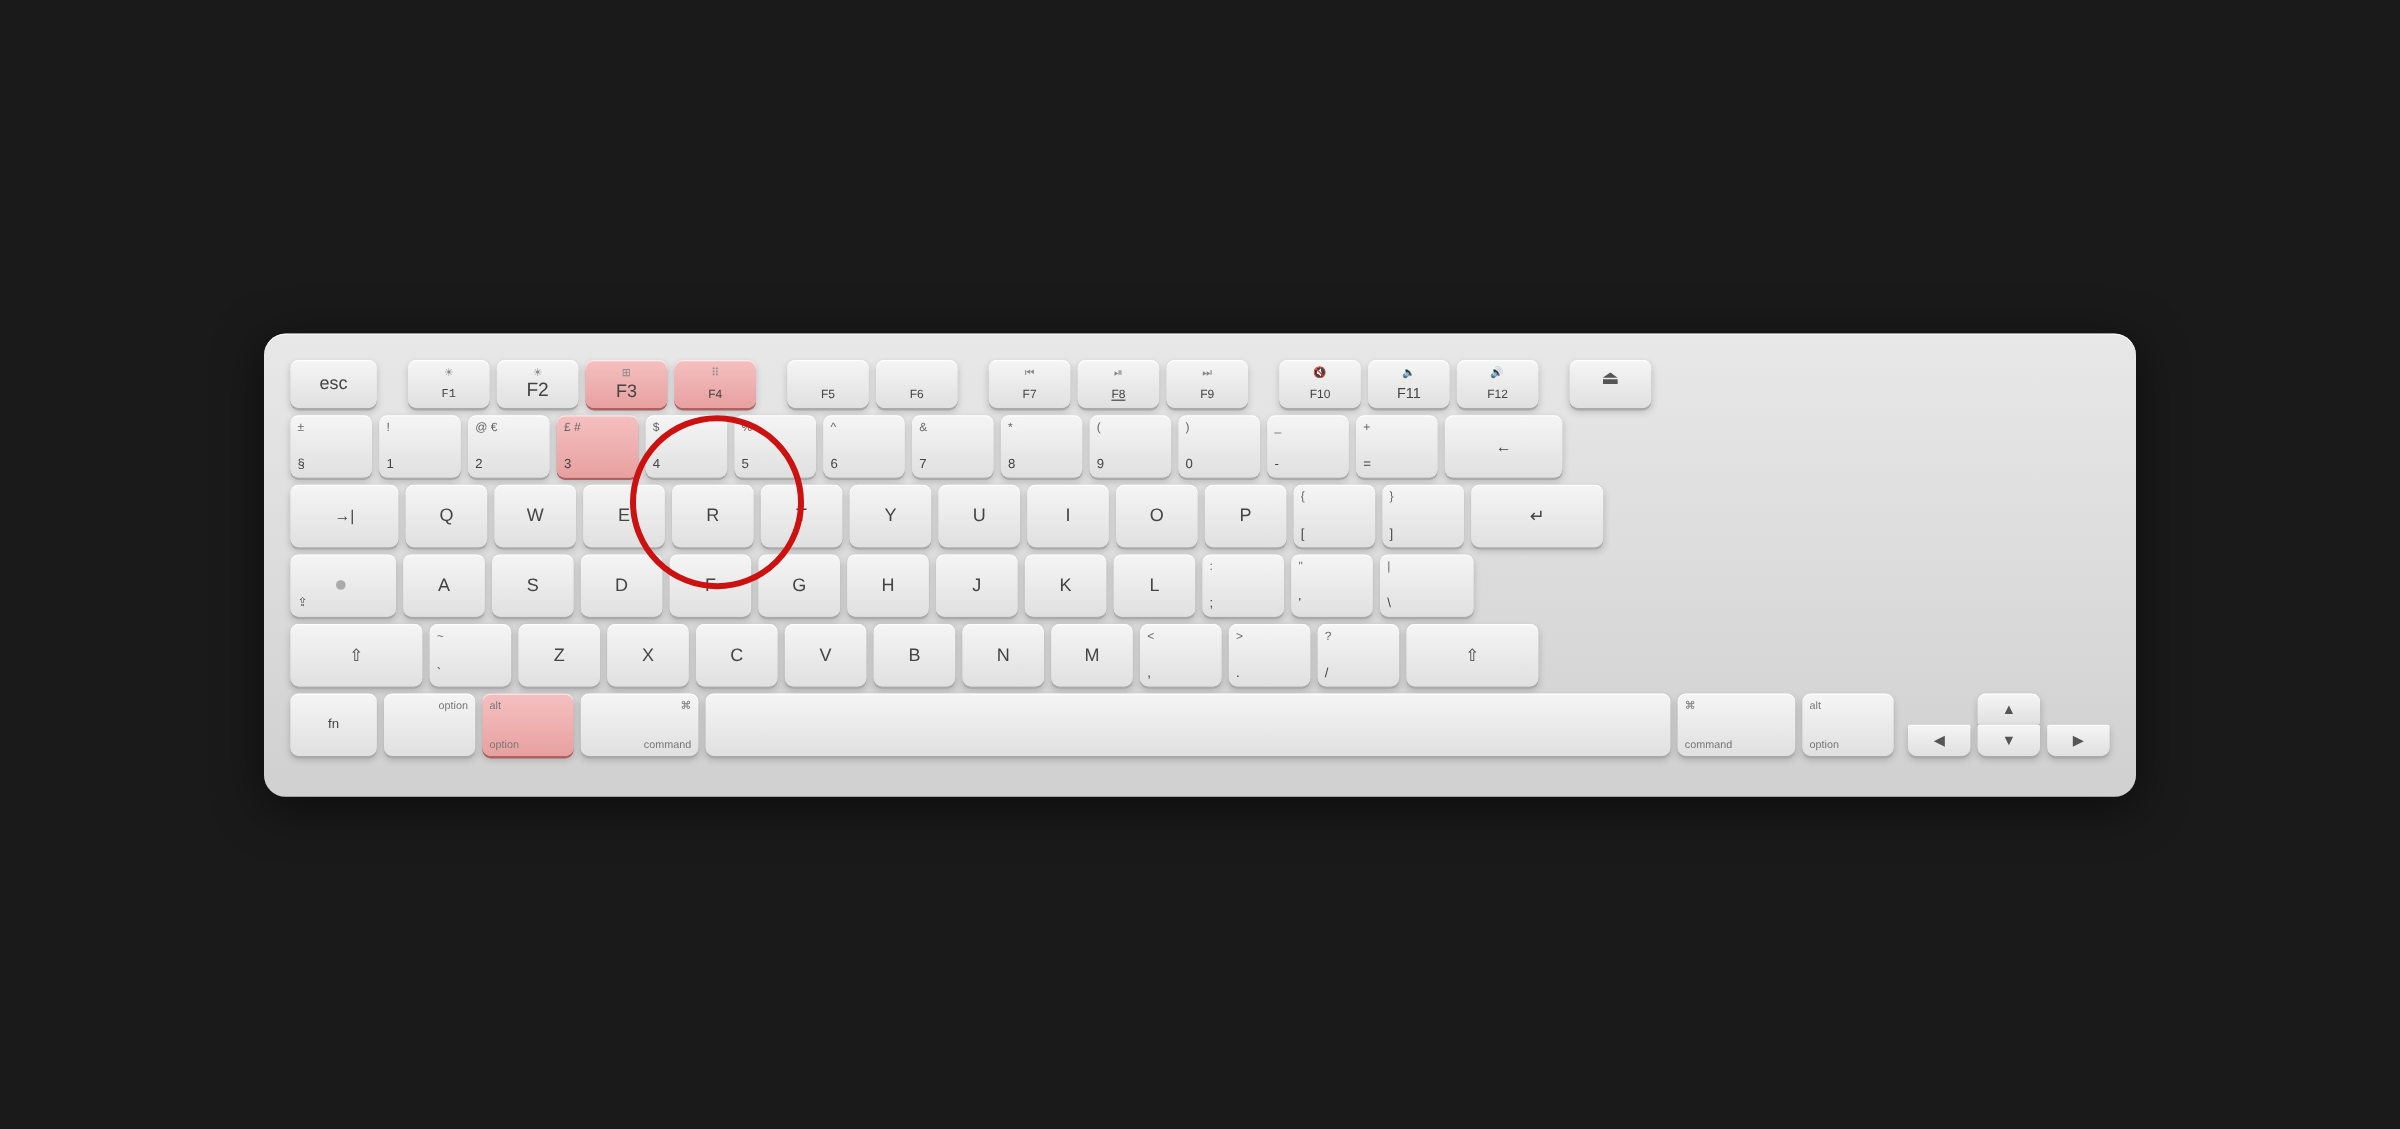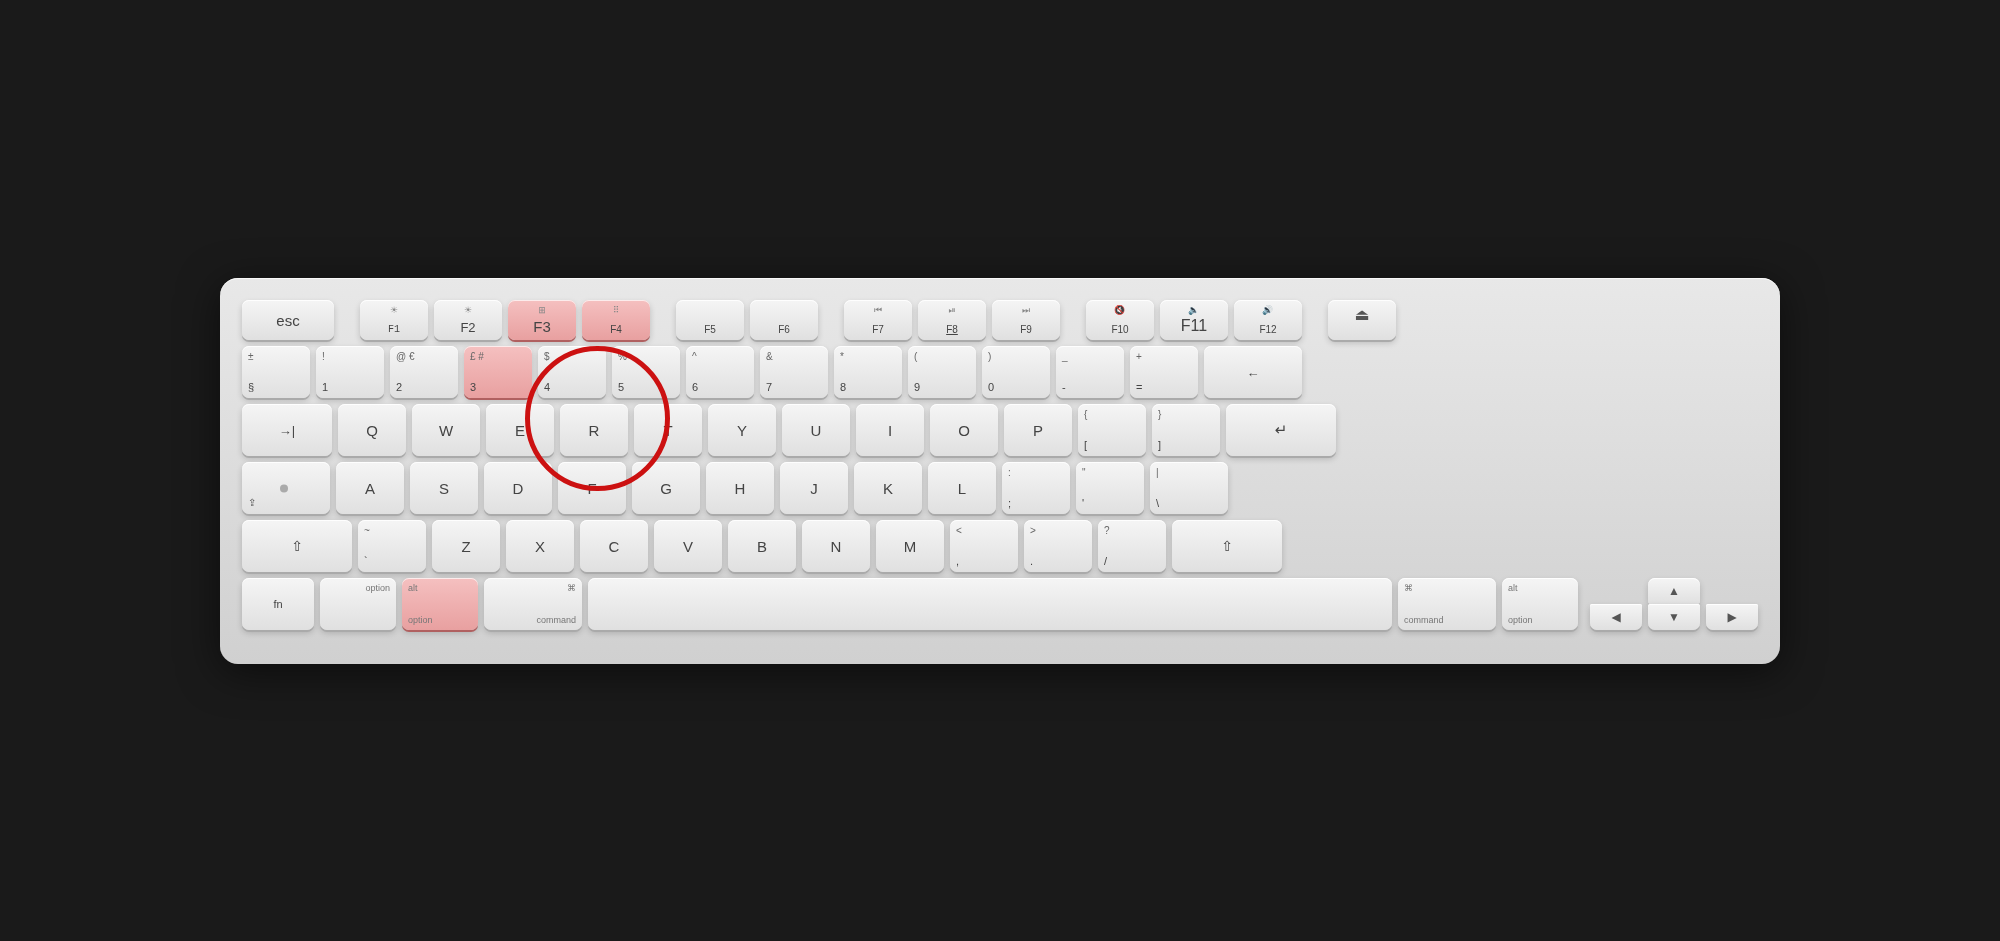--- a/index.html
+++ b/index.html
@@ -86,21 +86,21 @@
     
     .circle-overlay {
       position: absolute;
       border-radius: 50%;
       border: 5px solid #cc1111;
       pointer-events: none;
       z-index: 10;
     }
 
     
-    .key-esc { width: 92px; }
+    .key-esc { width: 72px; }
     .key-f { width: 68px; }
     .key-num { width: 68px; }
     .key-tab { width: 90px; }
     .key-caps { width: 88px; }
     .key-shift-l { width: 110px; }
     .key-shift-r { width: 110px; }
     .key-fn { width: 72px; }
     .key-control { width: 76px; }
     .key-option { width: 76px; }
     .key-command-l { width: 98px; }
@@ -136,21 +136,21 @@
     <div class="key key-esc">
       <span class="center-label">esc</span>
     </div>
     <div style="width:14px"></div>
     <div class="key key-f">
       <span class="sub-top icon-sym">☀</span>
       <span class="bottom-label" style="align-self:center;font-size:10px;font-family:Liberation Mono, monospace;">F1</span>
     </div>
     <div class="key key-f">
       <span class="sub-top icon-sym">☀</span>
-      <span class="bottom-label" style="align-self:center;font-size:13px;">F2</span>
+      <span class="bottom-label" style="align-self:center;font-size:16px;">F2</span>
     </div>
     <div class="key key-f highlighted">
       <span class="sub-top icon-sym">⊞</span>
       <span class="bottom-label" style="align-self:center;font-size:15px;">F3</span>
     </div>
     <div class="key key-f highlighted">
       <span class="sub-top icon-sym">⠿</span>
       <span class="bottom-label" style="align-self:center;font-size:10px;">F4</span>
     </div>
     <div style="width:14px"></div>
@@ -175,21 +175,21 @@
       <span class="sub-top icon-sym">⏭</span>
       <span class="bottom-label" style="align-self:center;font-size:10px;">F9</span>
     </div>
     <div style="width:14px"></div>
     <div class="key key-f">
       <span class="sub-top icon-sym">🔇</span>
       <span class="bottom-label" style="align-self:center;font-size:10px;">F10</span>
     </div>
     <div class="key key-f">
       <span class="sub-top icon-sym">🔈</span>
-      <span class="bottom-label" style="align-self:center;font-size:16px;text-align:right;">F11</span>
+      <span class="bottom-label" style="align-self:center;font-size:12px;text-align:right;">F11</span>
     </div>
     <div class="key key-f">
       <span class="sub-top icon-sym">🔊</span>
       <span class="bottom-label" style="align-self:center;font-size:10px;">F12</span>
     </div>
     <div style="width:14px"></div>
     <div class="key key-f">
       <span class="icon-sym" style="font-size:16px;">⏏</span>
     </div>
   </div>

